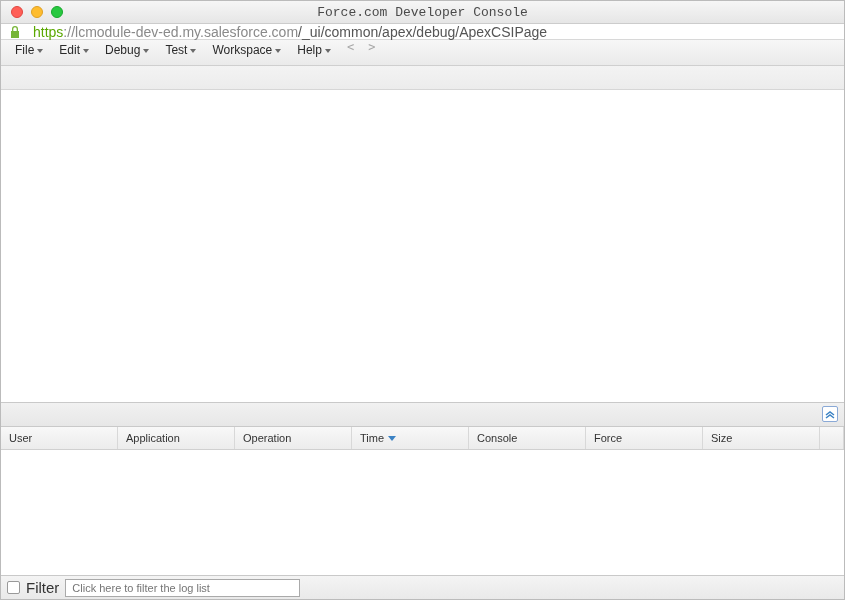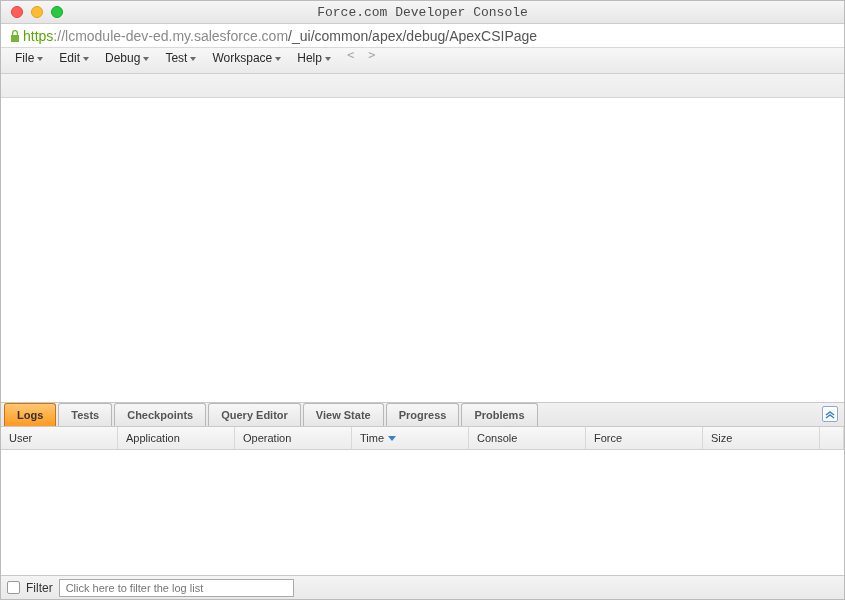--- a/index.html
+++ b/index.html
@@ -42,27 +42,27 @@
     position: absolute;
     left: 0; right: 0;
     text-align: center;
     font-size: 13px;
     color: #4a4a4a;
     pointer-events: none;
   }
 
   
   .urlbar {
-    height: 24px;
+    height: 16px;
     background: #fff;
     border-bottom: 1px solid #d8d8d8;
     display: flex;
     align-items: center;
     padding: 0 8px;
-    gap: 2px;
+    gap: 12px;
   }
   .lock-icon { width: 12px; height: 14px; display: inline-block; }
   .url-host { color: #5aa700; font-size: 14px;}
   .url-grey { color: #8a8a8a; font-size: 14px;}
   .url-path { color: #555; font-size: 14px;}
 
   
   .menubar {
     height: 26px;
     background: linear-gradient(#f7f7f7, #eaeaea);
@@ -182,21 +182,21 @@
     align-items: center;
     padding: 0 6px;
     gap: 6px;
   }
   .checkbox {
     width: 13px; height: 13px;
     background: #fff;
     border: 1px solid #999;
     border-radius: 2px;
   }
-  .filter-label { font-size: 12px; color: #333; }
+  .filter-label { font-size: 15px; color: #333; }
   .filter-input {
     font-size: 11px;
     border: 1px solid #aaa;
     background: #fff;
     padding: 2px 6px;
     width: 235px;
     color: #555;
   }
 </style>
 </head>
@@ -252,29 +252,20 @@
   <span class="nav-arrow">&lt;</span>
   <span class="nav-arrow">&gt;</span>
 </div>
 
 <div class="substrip"></div>
 
 <div class="editor-area"></div>
 
 <div class="bottom-panel">
   <div class="tabs-row">
-    <div id="bottom-tabs" style="display:flex;padding-left:3px;">
-        <div class="tab active">Logs</div>
-        <div class="tab">Tests</div>
-        <div class="tab">Checkpoints</div>
-        <div class="tab">Query Editor</div>
-        <div class="tab">View State</div>
-        <div class="tab">Progress</div>
-        <div class="tab">Problems</div>
-      </div>
     <div class="tabs-expand">
       <svg viewBox="0 0 10 10">
           <path fill="none" stroke="#3b82c4" stroke-width="1.5" d="M1 6l4-3 4 3M1 9l4-3 4 3"></path>
         </svg>
     </div>
   </div>
 
   <div class="grid-header" id="grid-header">
       <div class="gh-cell" style="width: 117px;">
         <span>User</span>

